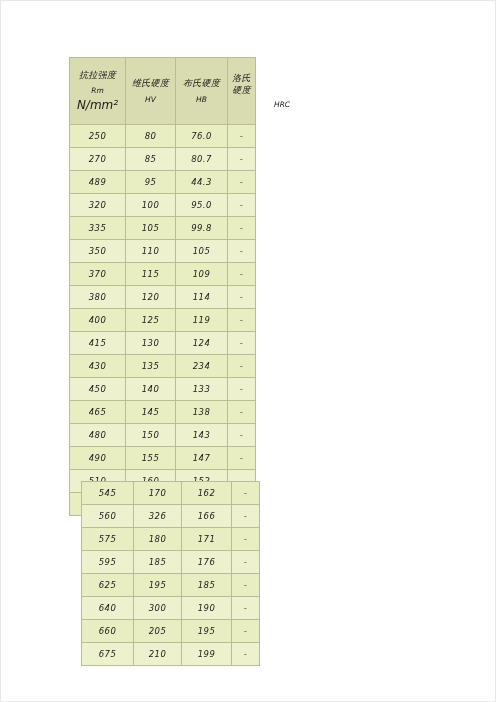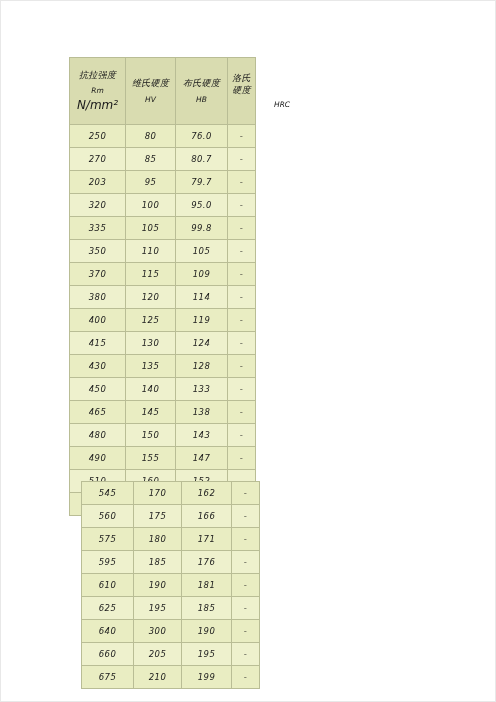--- a/index.html
+++ b/index.html
@@ -140,23 +140,23 @@
           <td>76.0</td>
           <td class="cell-dash">-</td>
         </tr>
         <tr>
           <td>270</td>
           <td>85</td>
           <td>80.7</td>
           <td class="cell-dash">-</td>
         </tr>
         <tr>
-          <td>203</td>
+          <td>489</td>
           <td>95</td>
-          <td>79.7</td>
+          <td>44.3</td>
           <td class="cell-dash">-</td>
         </tr>
         <tr>
           <td>320</td>
           <td>100</td>
           <td>95.0</td>
           <td class="cell-dash">-</td>
         </tr>
         <tr>
           <td>335</td>
@@ -190,21 +190,21 @@
         </tr>
         <tr>
           <td>415</td>
           <td>130</td>
           <td>124</td>
           <td class="cell-dash">-</td>
         </tr>
         <tr>
           <td>430</td>
           <td>135</td>
-          <td>128</td>
+          <td>234</td>
           <td class="cell-dash">-</td>
         </tr>
         <tr>
           <td>450</td>
           <td>140</td>
           <td>133</td>
           <td class="cell-dash">-</td>
         </tr>
         <tr>
           <td>465</td>
@@ -248,43 +248,37 @@
     </colgroup>
     <tbody>
         <tr>
           <td>545</td>
           <td>170</td>
           <td>162</td>
           <td class="cell-dash">-</td>
         </tr>
         <tr>
           <td>560</td>
-          <td>175</td>
+          <td>326</td>
           <td>166</td>
           <td class="cell-dash">-</td>
         </tr>
         <tr>
           <td>575</td>
           <td>180</td>
           <td>171</td>
           <td class="cell-dash">-</td>
         </tr>
         <tr>
           <td>595</td>
           <td>185</td>
           <td>176</td>
           <td class="cell-dash">-</td>
         </tr>
         <tr>
-          <td>610</td>
-          <td>190</td>
-          <td>181</td>
-          <td class="cell-dash">-</td>
-        </tr>
-        <tr>
           <td>625</td>
           <td>195</td>
           <td>185</td>
           <td class="cell-dash">-</td>
         </tr>
         <tr>
           <td>640</td>
           <td>300</td>
           <td>190</td>
           <td class="cell-dash">-</td>

